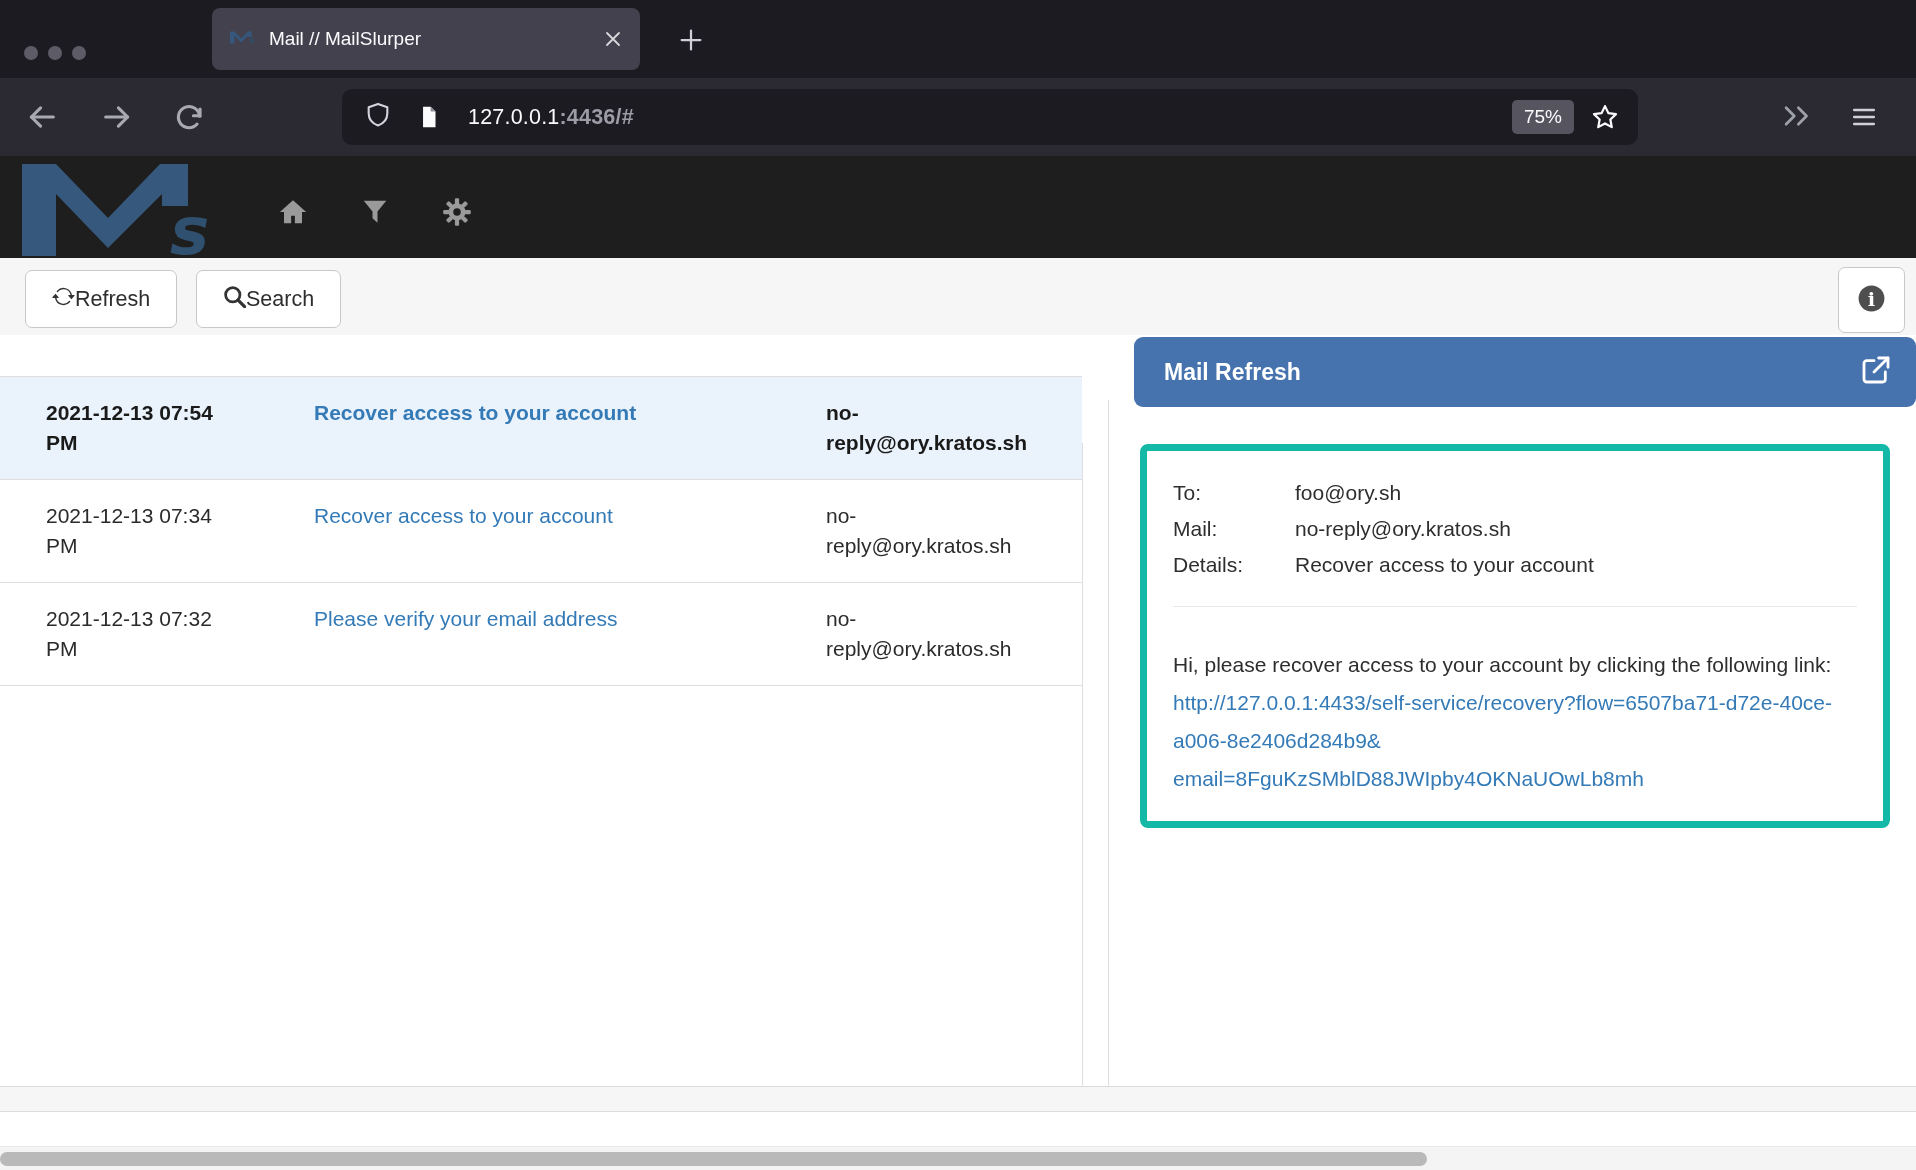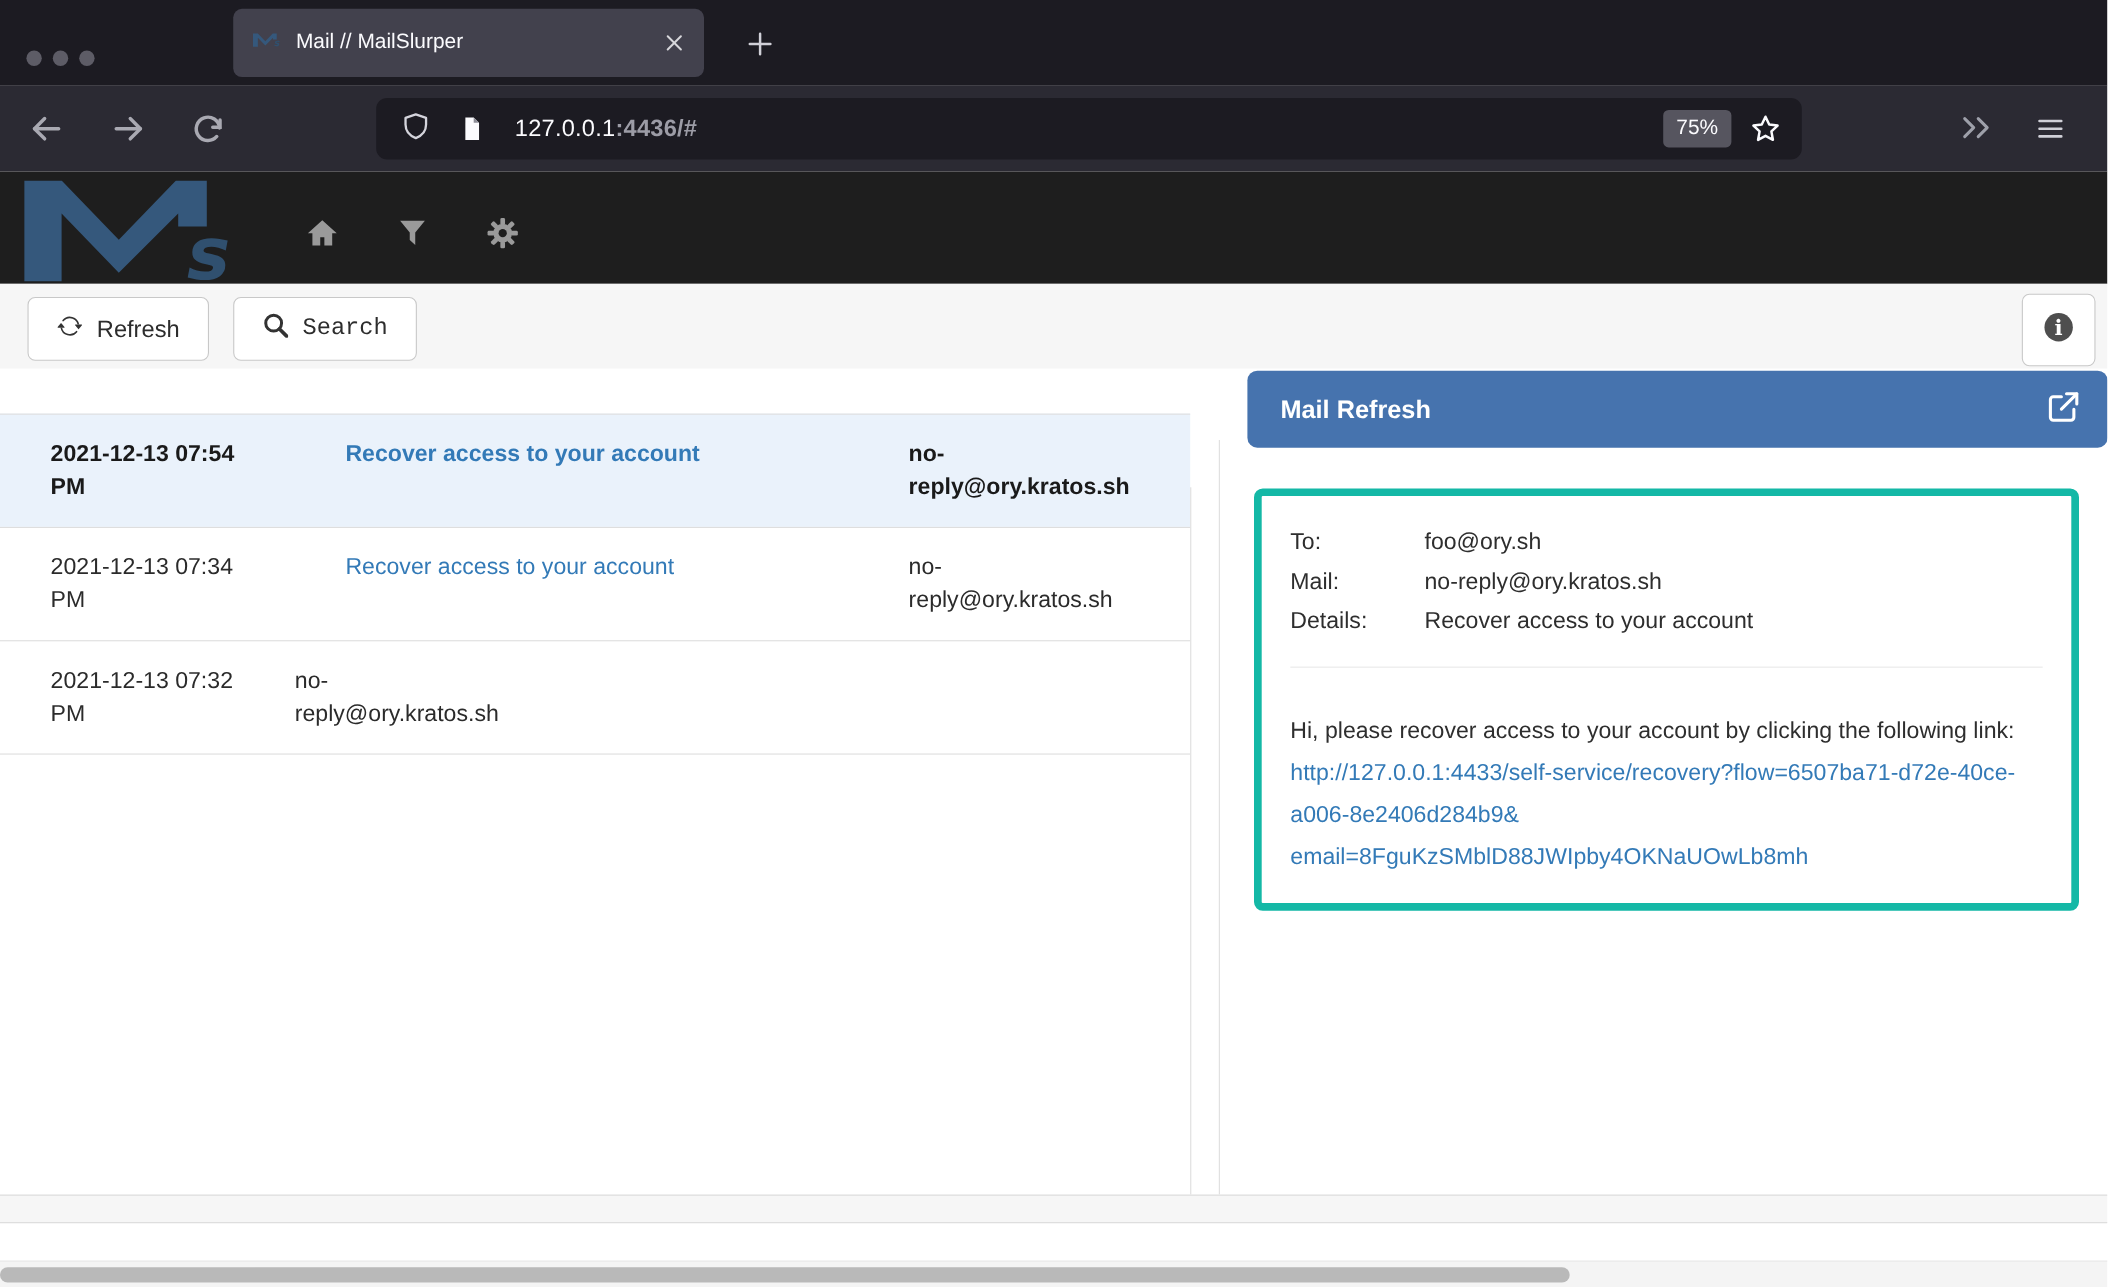--- a/index.html
+++ b/index.html
@@ -29,23 +29,23 @@
 
   
   .msheader{position:absolute;left:0;top:156px;width:100%;height:102px;background:#1e1e1e;}
   .ms-logo{position:absolute;left:22px;top:8px;}
   .ms-nav{position:absolute;left:278px;top:41px;display:flex;gap:52px;}
   .ms-nav .ms-icon{width:30px;height:30px;cursor:pointer;}
 
   
   .apptoolbar{position:absolute;left:0;top:258px;width:100%;height:77px;background:#f6f6f6;box-sizing:border-box;}
   .btn{position:absolute;top:12px;height:58px;background:#fff;border:1px solid #c8c8c8;border-radius:7px;
-       display:flex;align-items:center;gap:13px;padding:0 26px;font-size:21.5px;color:#2d2d2d;cursor:pointer;box-sizing:border-box;}
+       display:flex;align-items:center;padding:0 26px;font-size:21.5px;color:#2d2d2d;cursor:pointer;box-sizing:border-box;}
   .btn-refresh{left:25px;}
-  .btn-search{left:212px;font-family:Liberation Mono, monospace;}
+  .btn-search{left:196px;}
   .btn-info{position:absolute;top:9px;right:11px;width:67px;height:66px;background:#fff;border:1px solid #c8c8c8;
             border-radius:7px;display:flex;align-items:center;justify-content:center;cursor:pointer;box-sizing:border-box;}
 
   
   .list-panel{position:absolute;left:0;top:335px;width:1110px;}
   .list-header{display:flex;align-items:center;height:65px;width:1108px;border-bottom:2px solid #cbcbcb;
                color:#337ab7;font-weight:bold;font-size:22px;box-sizing:border-box;}
   .col-date{width:268px;padding:0 50px 0 46px;box-sizing:border-box;}
   .col-subject{width:558px;padding:0 30px 0 46px;box-sizing:border-box;}
   .col-from{width:256px;padding:0 46px 0 0;box-sizing:border-box;}
@@ -254,20 +254,21 @@
         <div class="col-subject subject"><a href="#">Recover access to your account</a></div>
         <div class="col-from from-cell">no-reply@ory.kratos.sh</div>
       </div>
       <div class="mail-row">
         <div class="col-date">2021-12-13 07:34 PM</div>
         <div class="col-subject subject"><a href="#">Recover access to your account</a></div>
         <div class="col-from from-cell">no-reply@ory.kratos.sh</div>
       </div>
       <div class="mail-row">
         <div class="col-date">2021-12-13 07:32 PM</div>
+        <div class="col-subject subject"><a href="#">Please verify your email address</a></div>
         <div class="col-from from-cell">no-reply@ory.kratos.sh</div>
       </div>
     </div>
   </div>
 
   <div class="vline-a"></div>
   <div class="vline-b"></div>
 
   <div class="details-panel">
     <div class="details-header">

